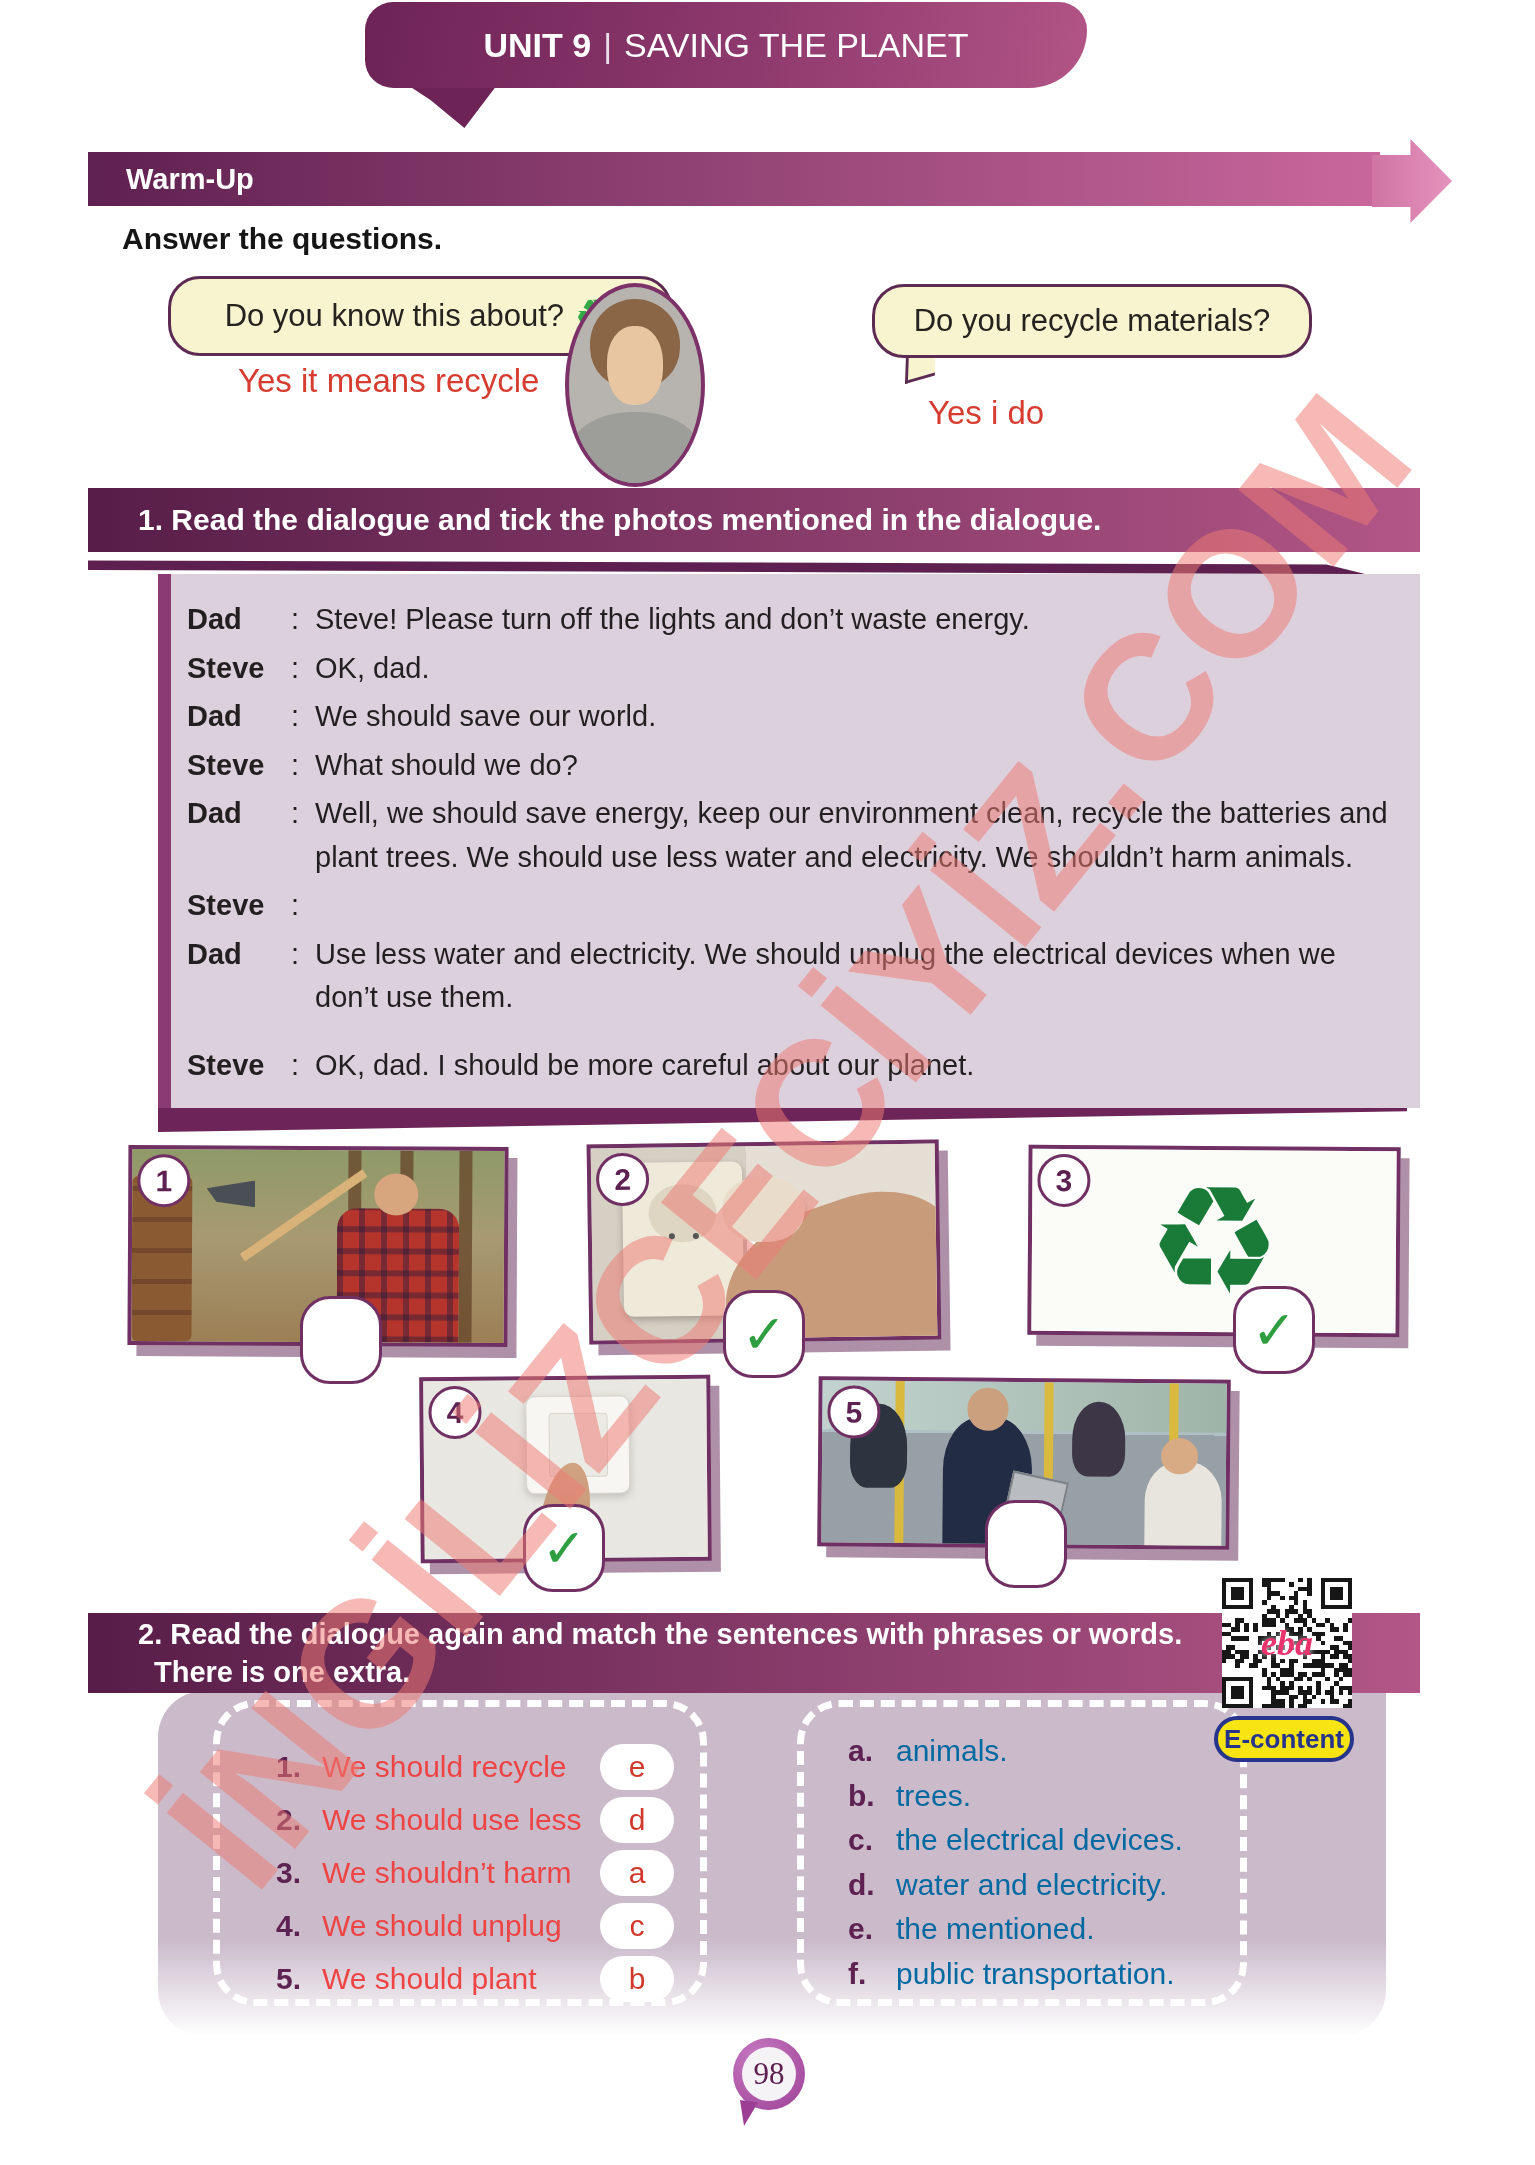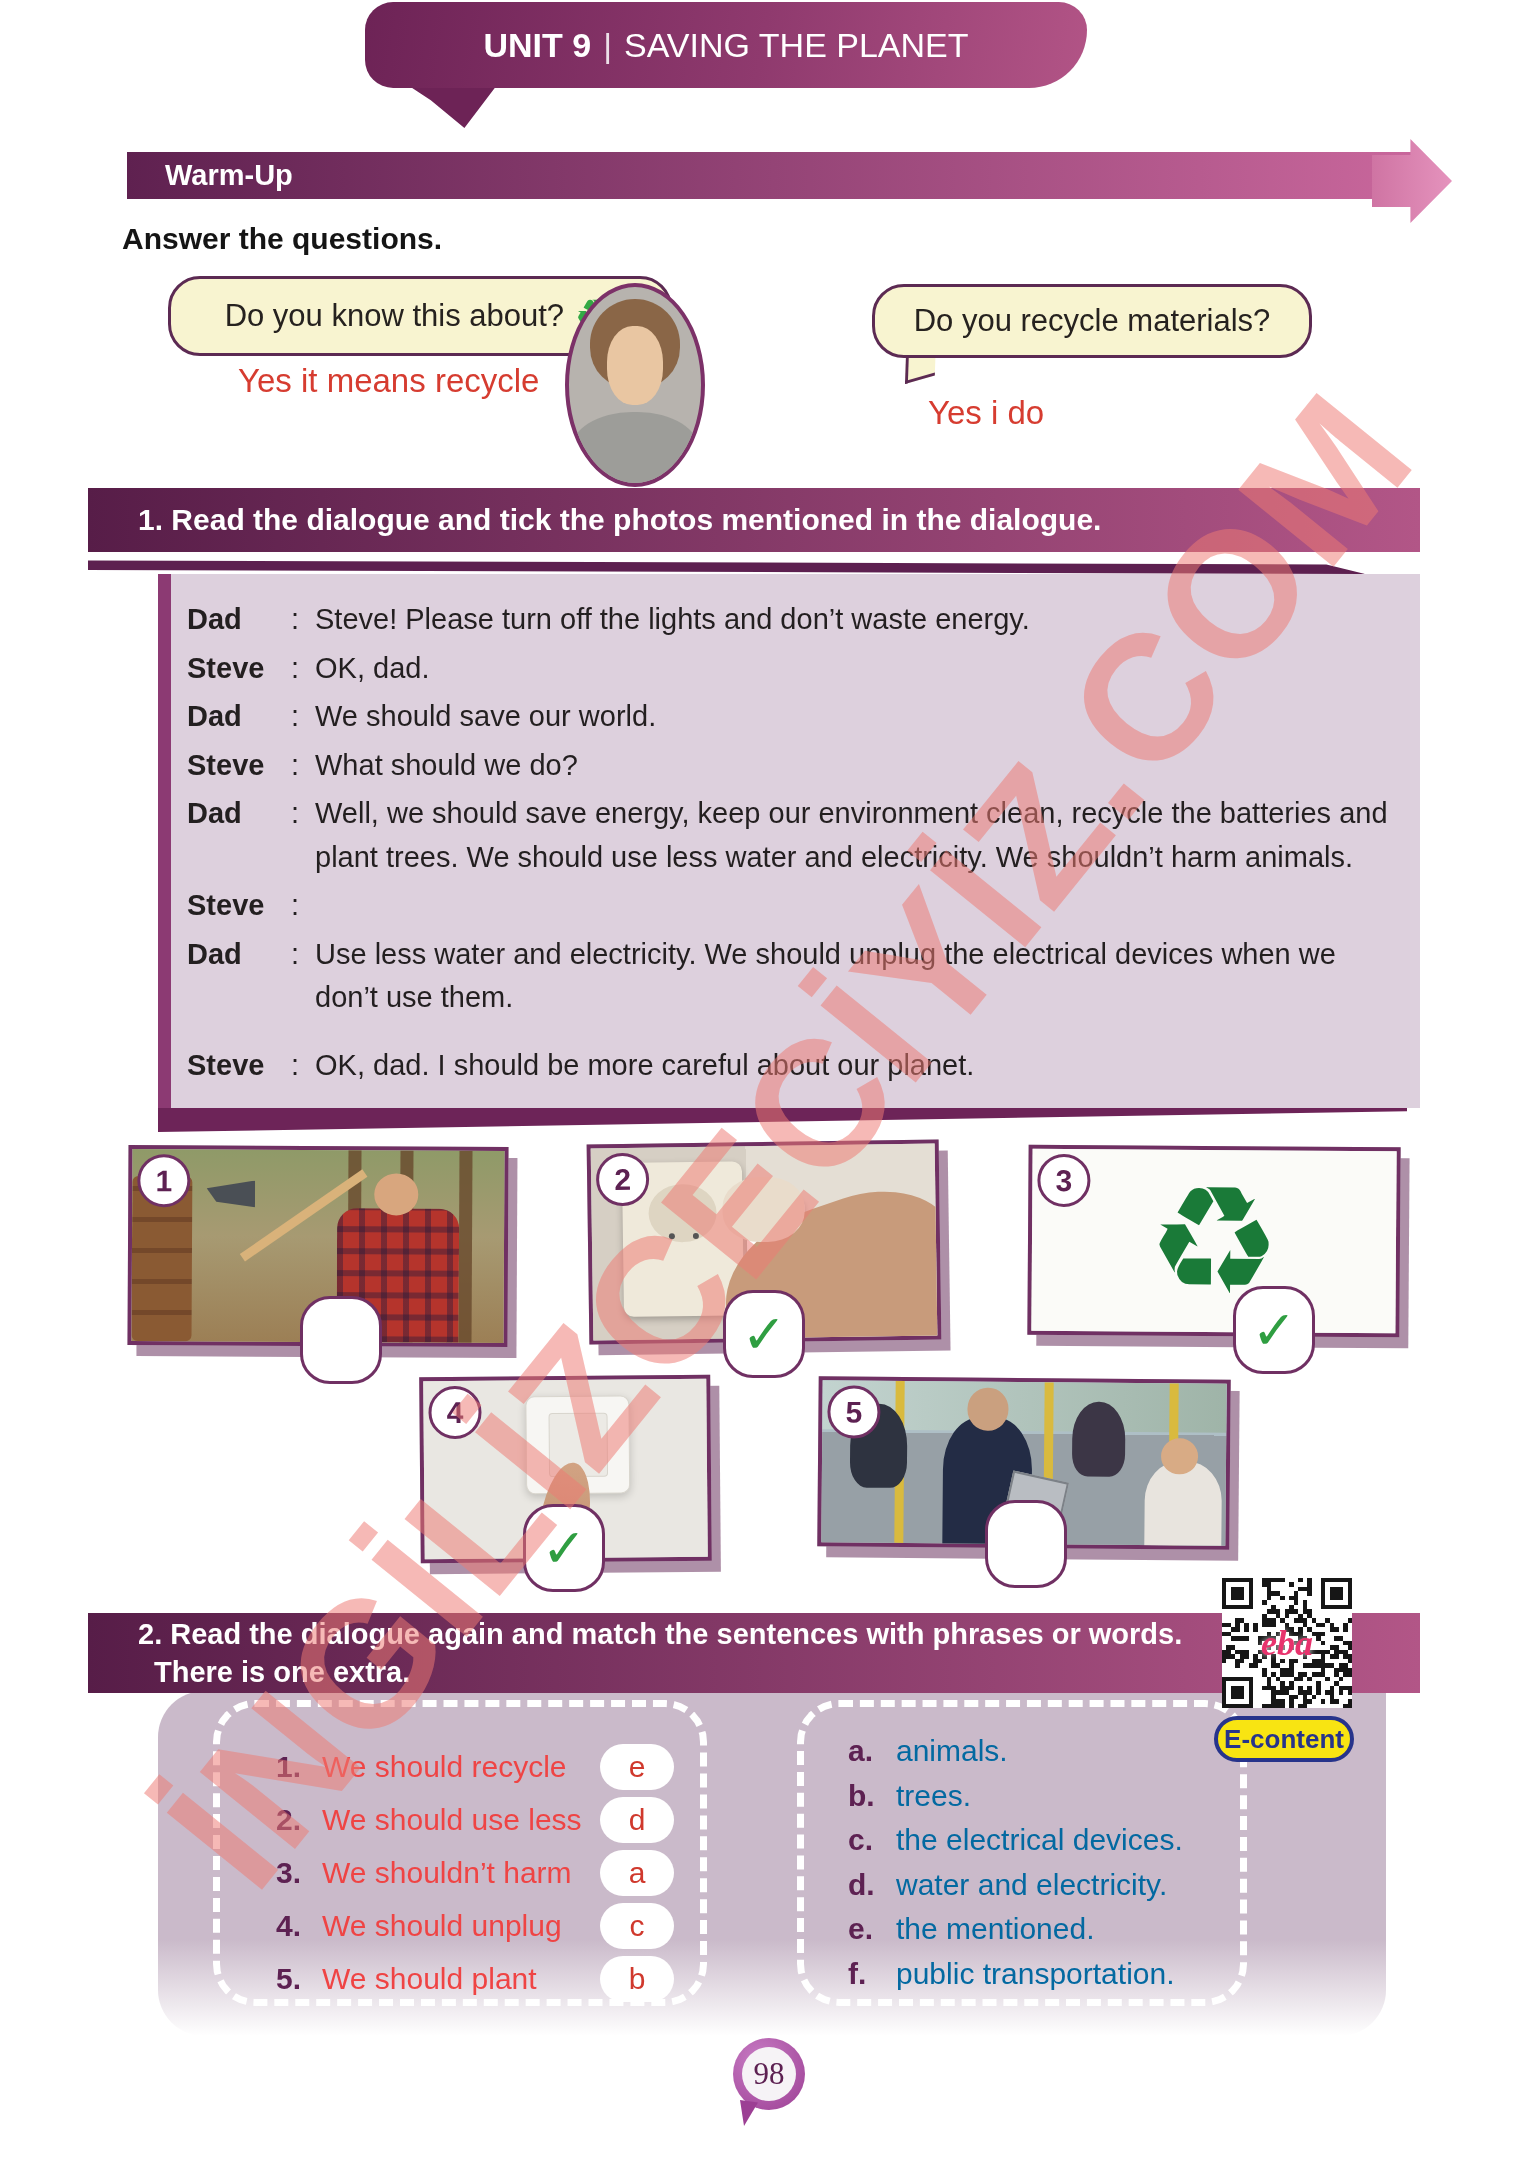--- a/index.html
+++ b/index.html
@@ -10,23 +10,23 @@
   .unit-banner{position:absolute;left:365px;top:2px;width:722px;height:86px;
     background:linear-gradient(100deg,#6d2356 0%,#8f3a6e 55%,#b25486 100%);
     border-radius:34px 34px 70px 34px;display:flex;align-items:center;justify-content:center;
     color:#fff;font-size:34px;z-index:2;}
   .unit-banner .ub-bold{font-weight:bold;}
   .unit-banner .ub-div{margin:0 12px;opacity:.85;}
   .unit-tail{position:absolute;left:400px;top:80px;width:140px;height:48px;background:#6d2356;
     clip-path:polygon(0 0,72% 0,46% 100%,22% 42%);z-index:1;}
 
   
-  .warmup-bar{position:absolute;left:88px;top:152px;width:1292px;height:47px;
+  .warmup-bar{position:absolute;left:88px;top:152px;width:1292px;height:54px;
     background:linear-gradient(90deg,#5f2150,#c9679c);display:flex;align-items:center;
-    padding-left:38px;box-sizing:border-box;color:#fff;font-weight:bold;font-size:29px;z-index:2;margin-left:39px;}
+    padding-left:38px;box-sizing:border-box;color:#fff;font-weight:bold;font-size:29px;z-index:2;}
   .warmup-arrow{position:absolute;left:1372px;top:139px;width:80px;height:84px;
     background:linear-gradient(90deg,#cf74a3,#e593bd);
     clip-path:polygon(0 19%,48% 19%,48% 0,100% 50%,48% 100%,48% 81%,0 81%);z-index:2;}
 
   .instruction{position:absolute;left:122px;top:222px;font-size:30px;font-weight:bold;color:#151515;}
 
   
   .bubble{position:absolute;background:#f8f4d0;border:3px solid #5c2a53;border-radius:32px;
     display:flex;align-items:center;justify-content:center;font-size:31px;color:#26221f;z-index:2;}
   .bubble-1{left:168px;top:276px;width:498px;height:74px;gap:10px;}

